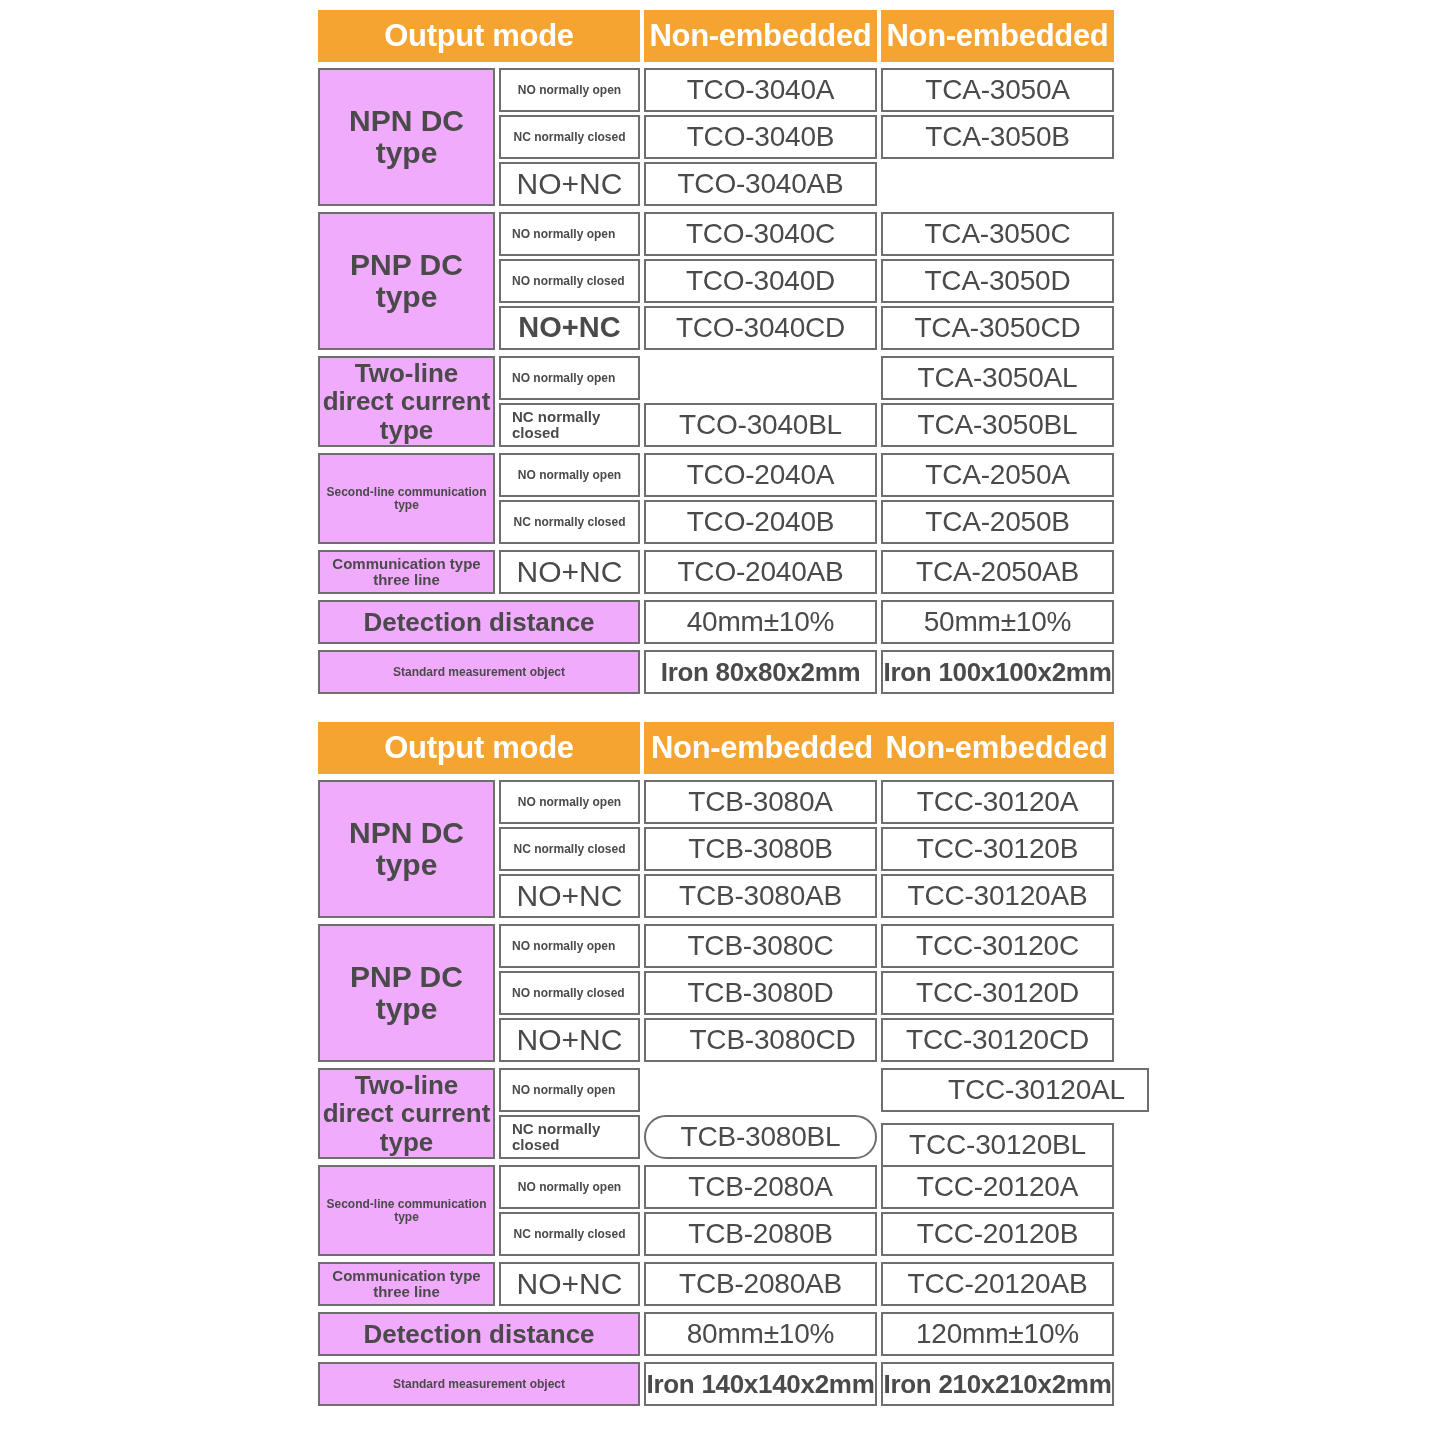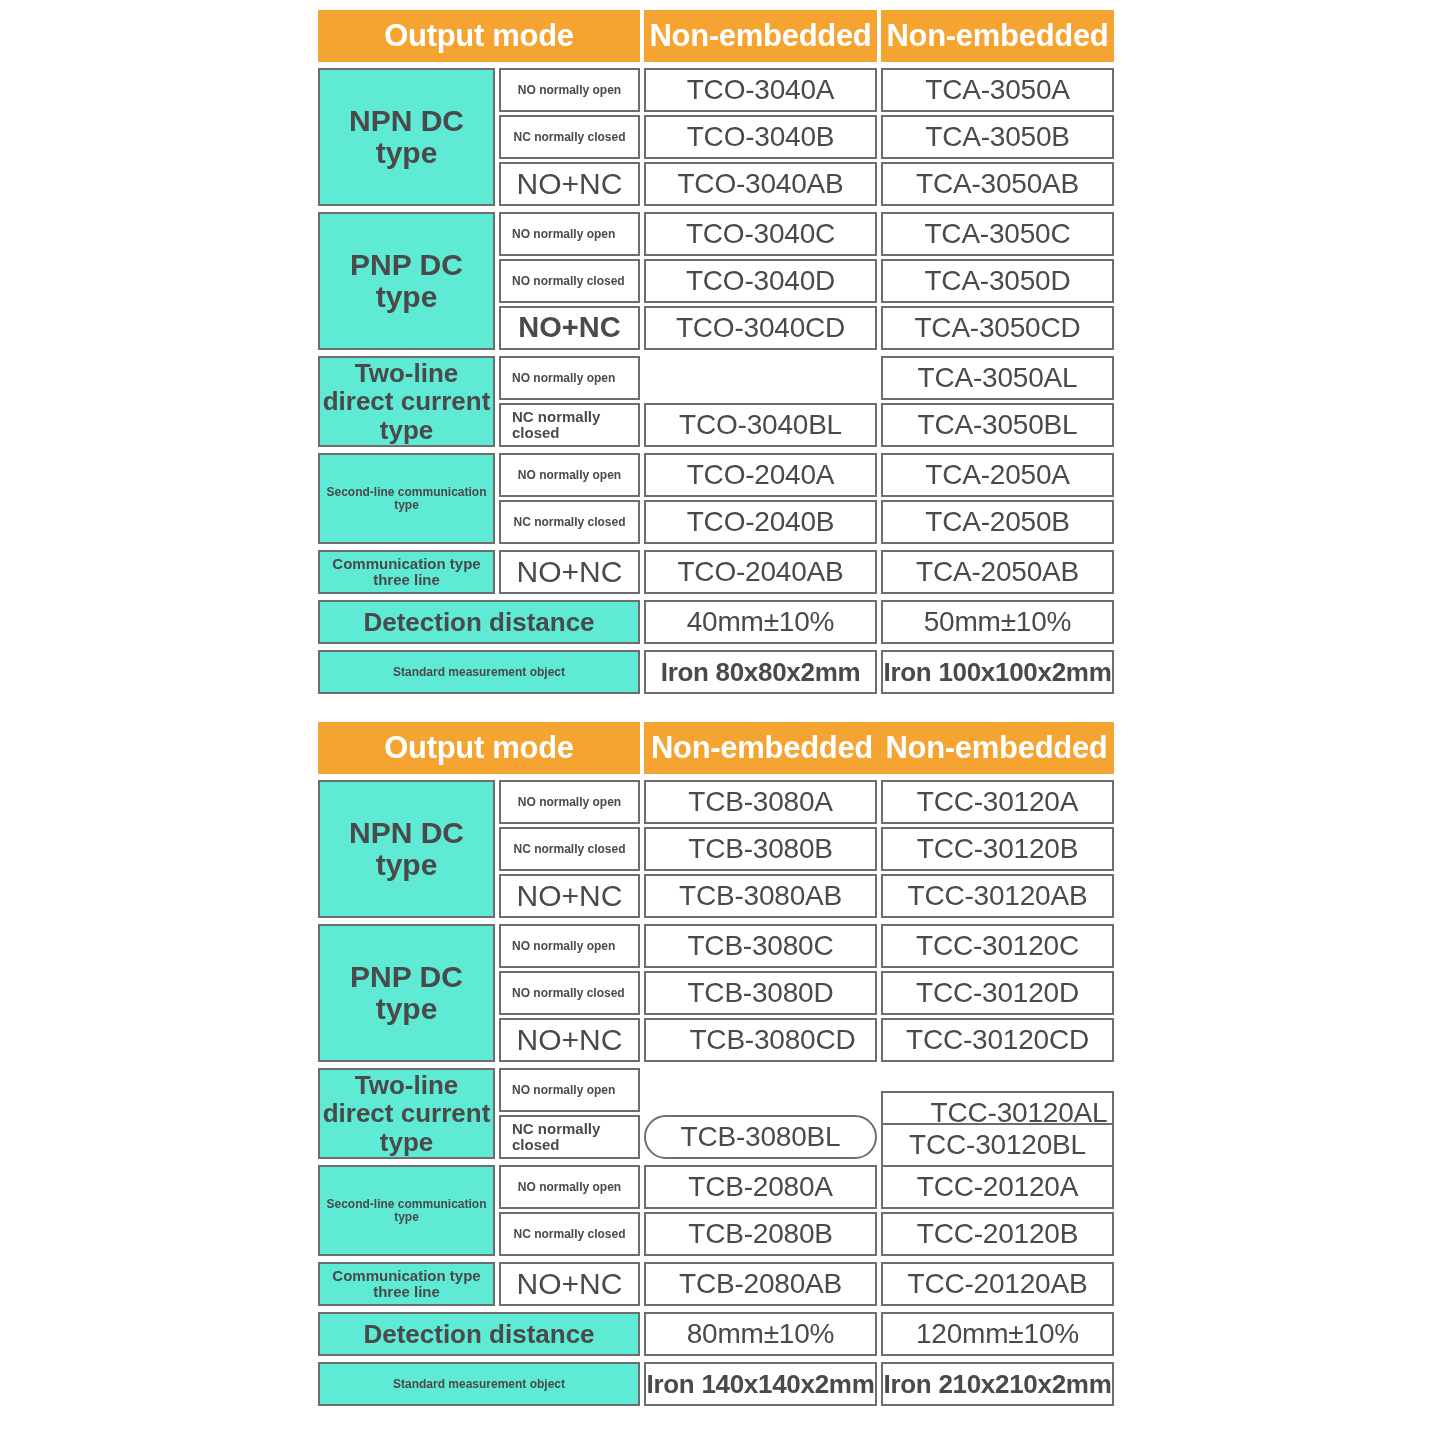--- a/index.html
+++ b/index.html
@@ -28,21 +28,21 @@
     background:#F5A431;
     color:#ffffff;
     font-weight:bold;
     font-size:31px;
     letter-spacing:-0.3px;
     border:none;
   }
 
   
   .gray{
-    background:#5eead4;
+    background:#f0abfc;
     border:2px solid #6e6e6e;
     color:#4a4a4a;
     font-weight:bold;
   }
 
   
   .white{
     background:#ffffff;
     border:2px solid #6e6e6e;
     color:#4a4a4a;
@@ -67,21 +67,20 @@
     <div class="cell hdr" style="left: 881px; top: 10px; width: 233px; height: 52px;">Non-embedded</div>
     <div class="cell gray big" style="left: 318px; top: 68px; width: 177px; height: 138px;">NPN DC type</div>
     <div class="cell white small" style="left: 499px; top: 68px; width: 141px; height: 44px;">NO normally open</div>
     <div class="cell white code" style="left: 644px; top: 68px; width: 233px; height: 44px;">TCO-3040A</div>
     <div class="cell white code" style="left: 881px; top: 68px; width: 233px; height: 44px;">TCA-3050A</div>
     <div class="cell white small" style="left: 499px; top: 115px; width: 141px; height: 44px;">NC normally closed</div>
     <div class="cell white code" style="left: 644px; top: 115px; width: 233px; height: 44px;">TCO-3040B</div>
     <div class="cell white code" style="left: 881px; top: 115px; width: 233px; height: 44px;">TCA-3050B</div>
     <div class="cell white nonc" style="left: 499px; top: 162px; width: 141px; height: 44px;">NO+NC</div>
     <div class="cell white code" style="left: 644px; top: 162px; width: 233px; height: 44px;">TCO-3040AB</div>
-    <div class="cell white code" style="left: 881px; top: 162px; width: 233px; height: 44px;">TCA-3050AB</div>
     <div class="cell gray big" style="left: 318px; top: 212px; width: 177px; height: 138px;">PNP DC type</div>
     <div class="cell white small leftpad" style="left: 499px; top: 212px; width: 141px; height: 44px;">NO normally open</div>
     <div class="cell white code" style="left: 644px; top: 212px; width: 233px; height: 44px;">TCO-3040C</div>
     <div class="cell white code" style="left: 881px; top: 212px; width: 233px; height: 44px;">TCA-3050C</div>
     <div class="cell white small leftpad" style="left: 499px; top: 259px; width: 141px; height: 44px;">NO normally closed</div>
     <div class="cell white code" style="left: 644px; top: 259px; width: 233px; height: 44px;">TCO-3040D</div>
     <div class="cell white code" style="left: 881px; top: 259px; width: 233px; height: 44px;">TCA-3050D</div>
     <div class="cell white noncb" style="left: 499px; top: 306px; width: 141px; height: 44px;">NO+NC</div>
     <div class="cell white code" style="left: 644px; top: 306px; width: 233px; height: 44px;">TCO-3040CD</div>
     <div class="cell white code" style="left: 881px; top: 306px; width: 233px; height: 44px;">TCA-3050CD</div>
@@ -126,21 +125,21 @@
     <div class="cell white code" style="left: 644px; top: 924px; width: 233px; height: 44px;">TCB-3080C</div>
     <div class="cell white code" style="left: 881px; top: 924px; width: 233px; height: 44px;">TCC-30120C</div>
     <div class="cell white small leftpad" style="left: 499px; top: 971px; width: 141px; height: 44px;">NO normally closed</div>
     <div class="cell white code" style="left: 644px; top: 971px; width: 233px; height: 44px;">TCB-3080D</div>
     <div class="cell white code" style="left: 881px; top: 971px; width: 233px; height: 44px;">TCC-30120D</div>
     <div class="cell white nonc" style="left: 499px; top: 1018px; width: 141px; height: 44px;">NO+NC</div>
     <div class="cell white code" style="left: 644px; top: 1018px; width: 233px; height: 44px; padding-left: 24px;">TCB-3080CD</div>
     <div class="cell white code" style="left: 881px; top: 1018px; width: 233px; height: 44px;">TCC-30120CD</div>
     <div class="cell gray mid" style="left: 318px; top: 1068px; width: 177px; height: 91px;">Two-line direct current type</div>
     <div class="cell white small leftpad" style="left: 499px; top: 1068px; width: 141px; height: 44px;">NO normally open</div>
-    <div class="cell white code" style="left: 881px; top: 1091px; width: 233px; height: 44px; padding-left: 43px;">TCC-30120AL</div>
+    <div class="cell white code" style="left: 881px; top: 1068px; width: 268px; height: 44px; padding-left: 43px;">TCC-30120AL</div>
     <div class="cell white tiny leftpad" style="left: 499px; top: 1115px; width: 141px; height: 44px;">NC normally closed</div>
     <div class="cell white code" style="left: 644px; top: 1115px; width: 233px; height: 44px; border-radius: 22px;">TCB-3080BL</div>
     <div class="cell white code" style="left: 881px; top: 1115px; width: 233px; height: 44px; margin-top: 8px;">TCC-30120BL</div>
     <div class="cell gray small" style="left: 318px; top: 1165px; width: 177px; height: 91px;">Second-line communication type</div>
     <div class="cell white small" style="left: 499px; top: 1165px; width: 141px; height: 44px;">NO normally open</div>
     <div class="cell white code" style="left: 644px; top: 1165px; width: 233px; height: 44px;">TCB-2080A</div>
     <div class="cell white code" style="left: 881px; top: 1165px; width: 233px; height: 44px;">TCC-20120A</div>
     <div class="cell white small" style="left: 499px; top: 1212px; width: 141px; height: 44px;">NC normally closed</div>
     <div class="cell white code" style="left: 644px; top: 1212px; width: 233px; height: 44px;">TCB-2080B</div>
     <div class="cell white code" style="left: 881px; top: 1212px; width: 233px; height: 44px;">TCC-20120B</div>

